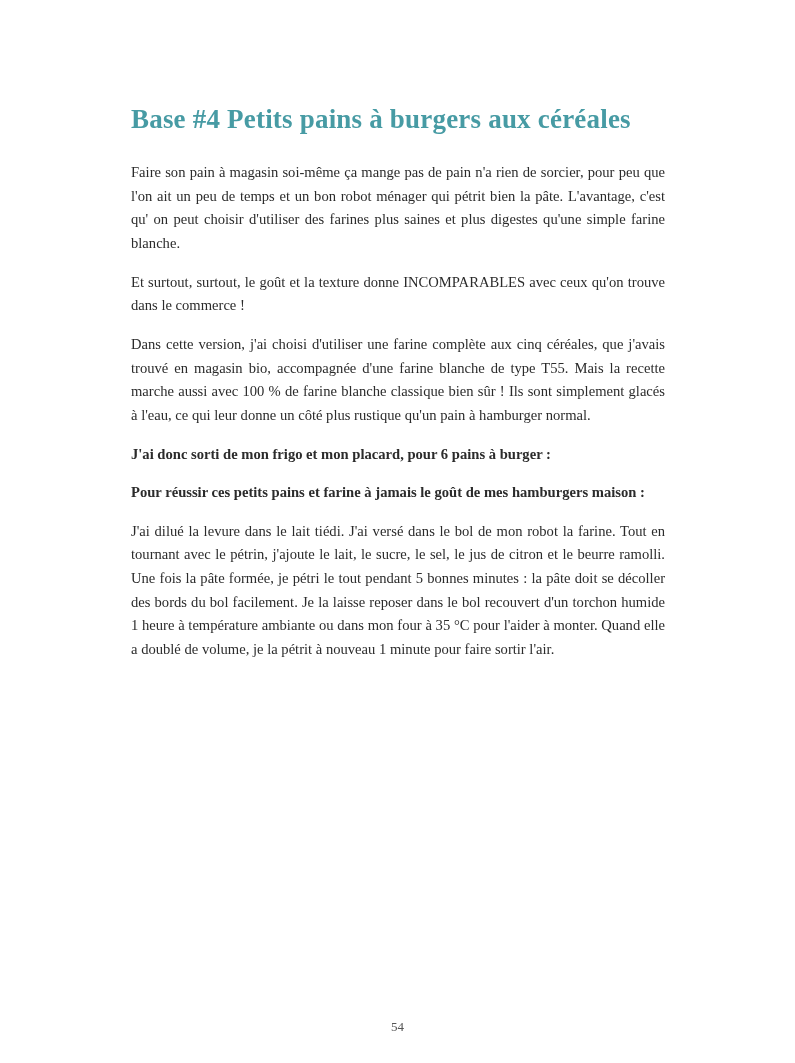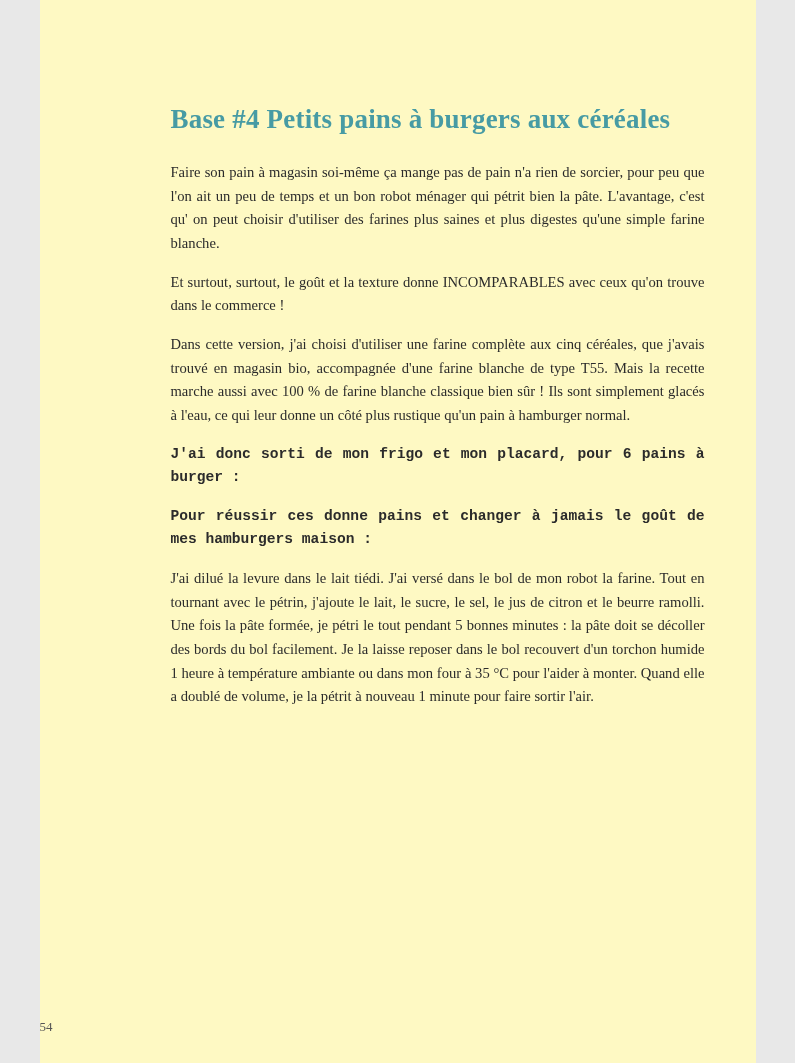--- a/index.html
+++ b/index.html
@@ -2,24 +2,24 @@
 <html><head>
 <meta charset="utf-8">
 <style>
   html, body {
     margin: 0;
     padding: 0;
     background: #e8e8e8;
   }
   .page {
     position: relative;
-    width: 716px;
+    width: 795px;
     height: 1063px;
     margin: 0 auto;
-    background: #fef9c3;
+    background: #ffffff;
     font-family: "Liberation Serif", "DejaVu Serif", serif;
     color: #2b2b2b;
     overflow: hidden;
     box-sizing: border-box;
   }
   .content {
     position: absolute;
     top: 100px;
     left: 131px;
     width: 534px;
@@ -36,27 +36,27 @@
     font-size: 14.6px;
     line-height: 1.62;
     margin: 0 0 15px 0;
     text-align: justify;
     text-justify: inter-word;
   }
   p.para.bold {
     font-weight: bold;
     margin-top: 0;
     margin-bottom: 15px;
-    font-family: Liberation Mono, monospace;
   }
   .page-number {
     position: absolute;
     bottom: 28px;
     left: 0;
     width: 100%;
+    text-align: center;
     font-size: 13px;
     color: #555555;
   }
 </style>
 </head>
 <body>
 
 <div class="page">
   <div class="content">
 
@@ -64,20 +64,20 @@
 
     <p class="para">Faire son pain à magasin soi-même ça mange pas de pain n'a rien de sorcier, pour peu que l'on ait un peu de temps et un bon robot ménager qui pétrit bien la pâte. L'avantage, c'est qu' on peut choisir d'utiliser des farines plus saines et plus digestes qu'une simple farine blanche.</p>
 
     <p class="para">Et surtout, surtout, le goût et la texture donne INCOMPARABLES avec ceux qu'on trouve dans le commerce !</p>
 
     <p class="para">Dans cette version, j'ai choisi d'utiliser une farine complète aux cinq céréales, que j'avais trouvé en magasin bio, accompagnée d'une farine blanche de type T55. Mais la recette marche aussi avec 100 % de farine blanche classique bien sûr ! Ils sont simplement glacés à l'eau, ce qui leur donne un côté plus rustique qu'un pain à hamburger normal.</p>
 
     <p class="para bold">J'ai donc sorti de mon frigo et mon placard, pour 6 pains à burger :</p>
 
 
-    <p class="para bold">Pour réussir ces donne pains et changer à jamais le goût de mes hamburgers maison :</p>
+    <p class="para bold">Pour réussir ces petits pains et farine à jamais le goût de mes hamburgers maison :</p>
 
     <p class="para">J'ai dilué la levure dans le lait tiédi. J'ai versé dans le bol de mon robot la farine. Tout en tournant avec le pétrin, j'ajoute le lait, le sucre, le sel, le jus de citron et le beurre ramolli. Une fois la pâte formée, je pétri le tout pendant 5 bonnes minutes : la pâte doit se décoller des bords du bol facilement. Je la laisse reposer dans le bol recouvert d'un torchon humide 1 heure à température ambiante ou dans mon four à 35 °C pour l'aider à monter. Quand elle a doublé de volume, je la pétrit à nouveau 1 minute pour faire sortir l'air.</p>
 
   </div>
 
   <div class="page-number">54</div>
 </div>
 
 </body></html>

